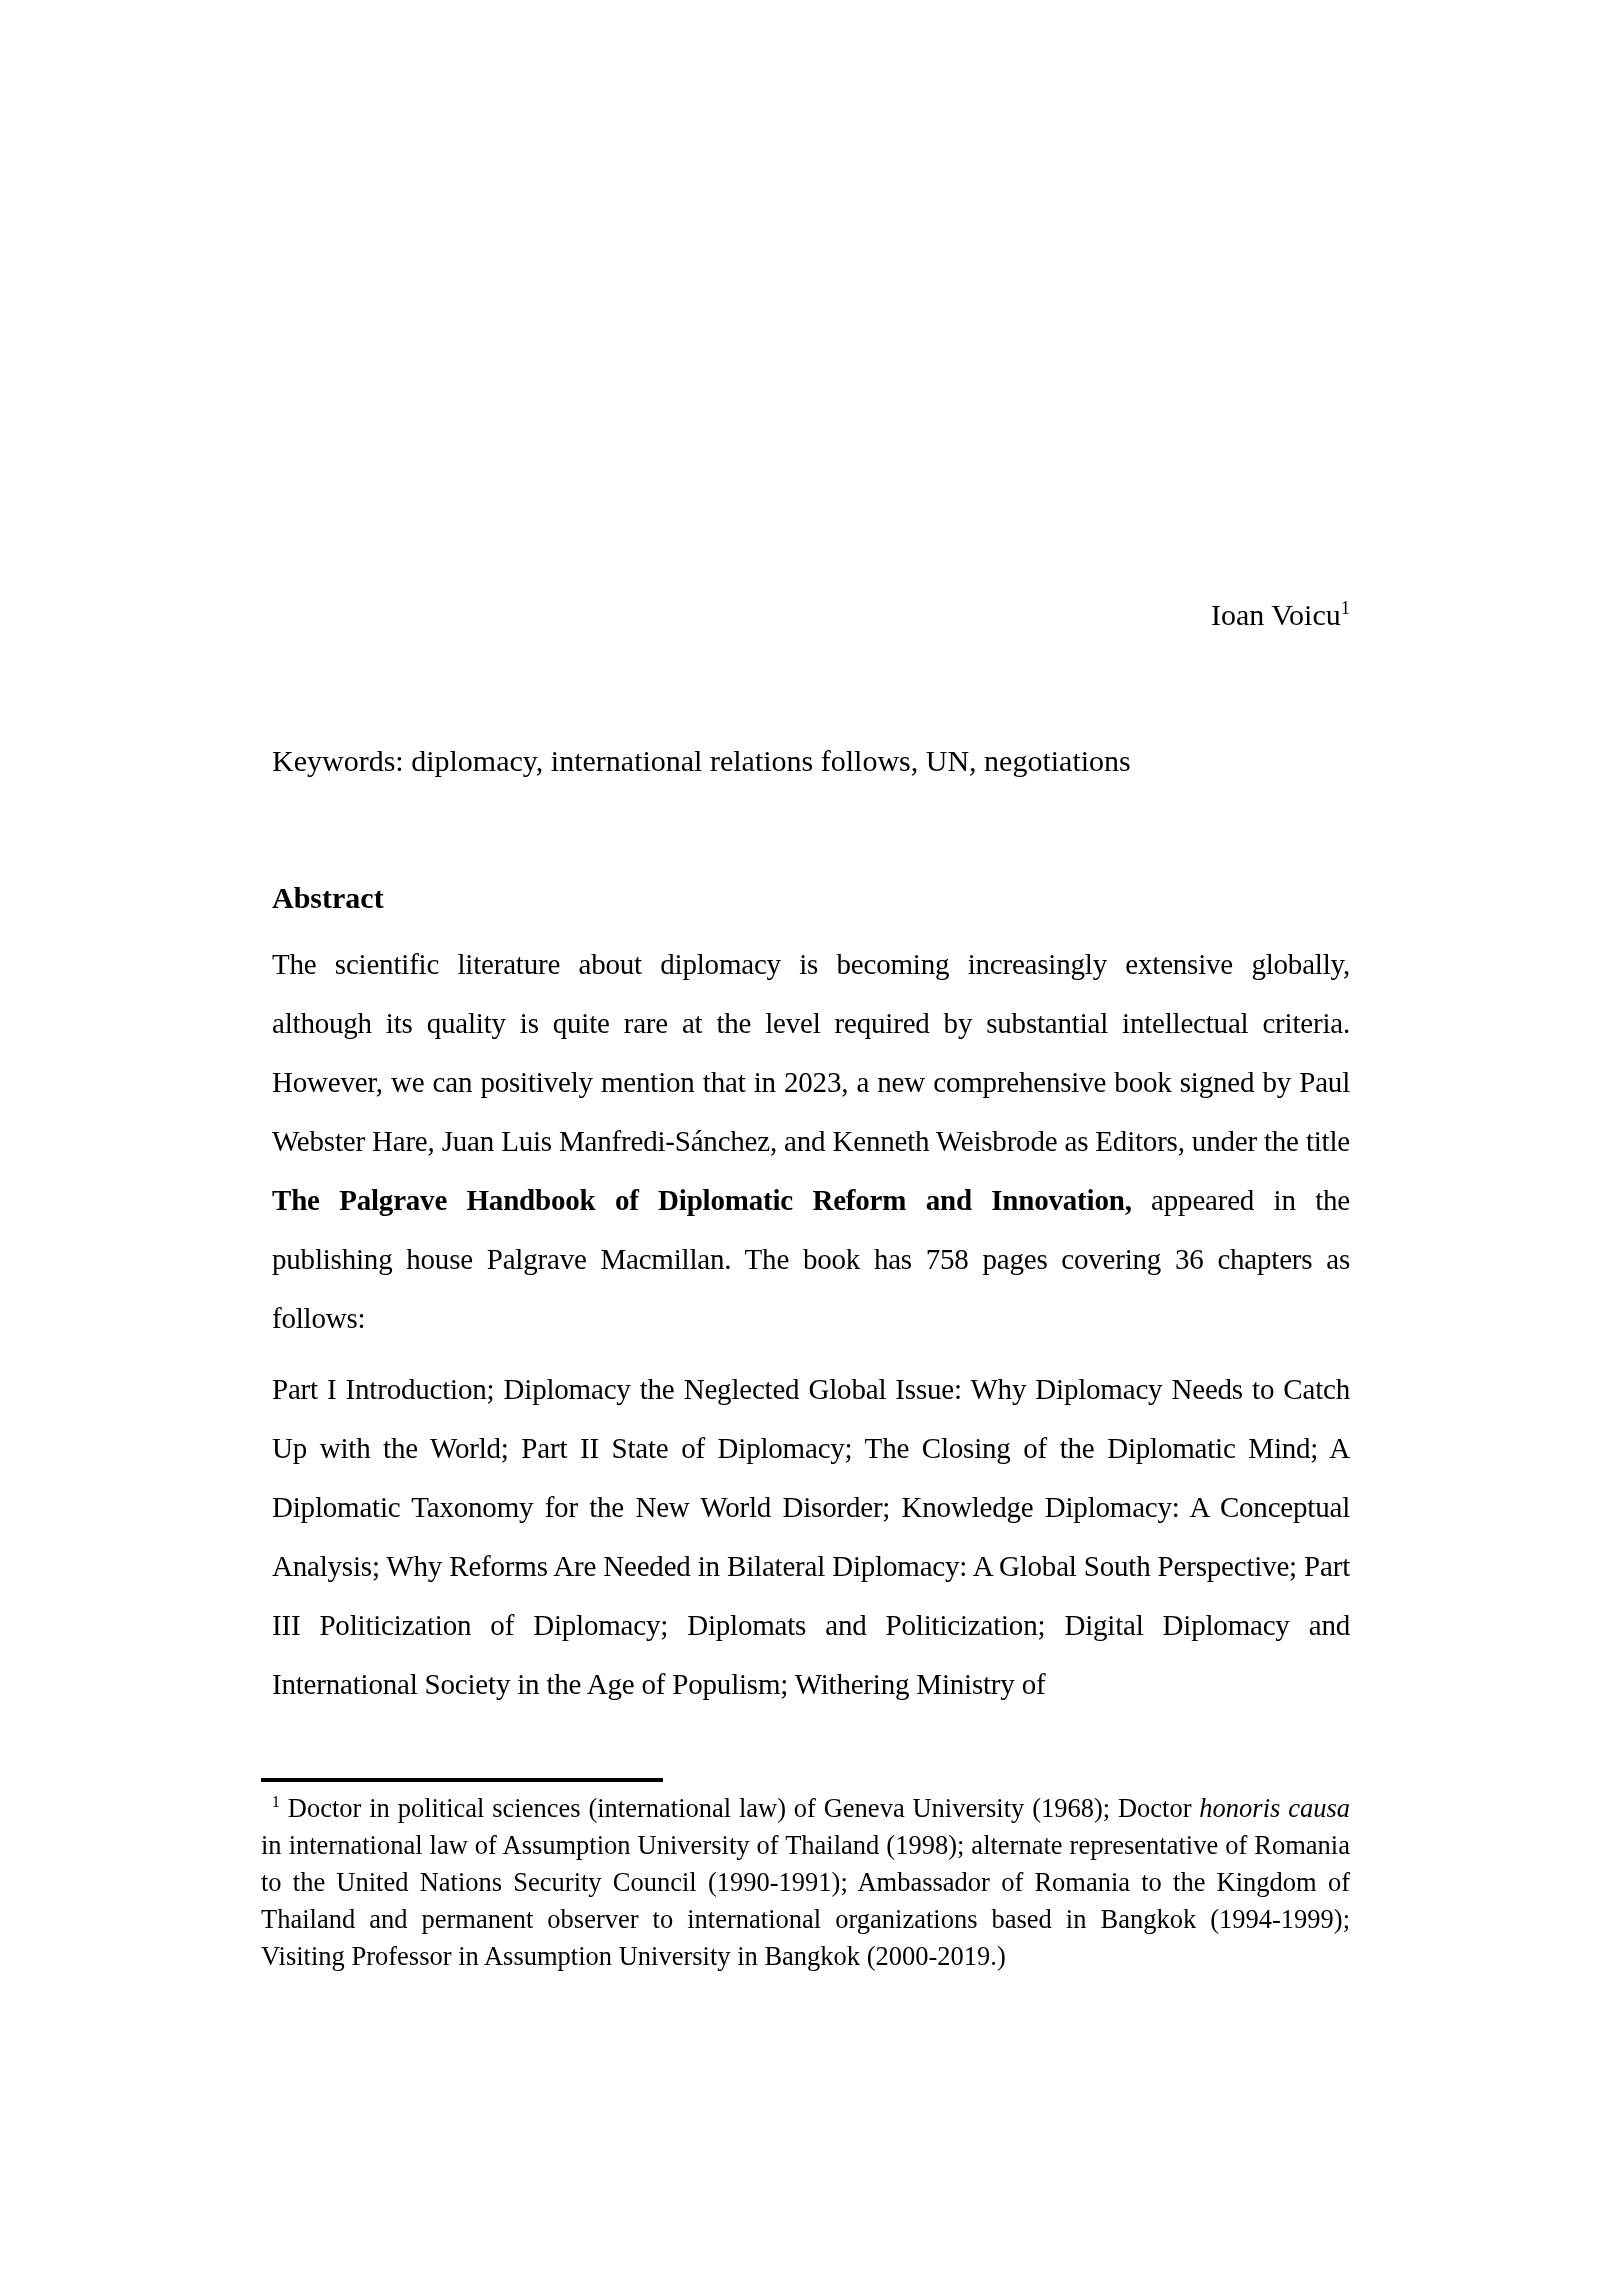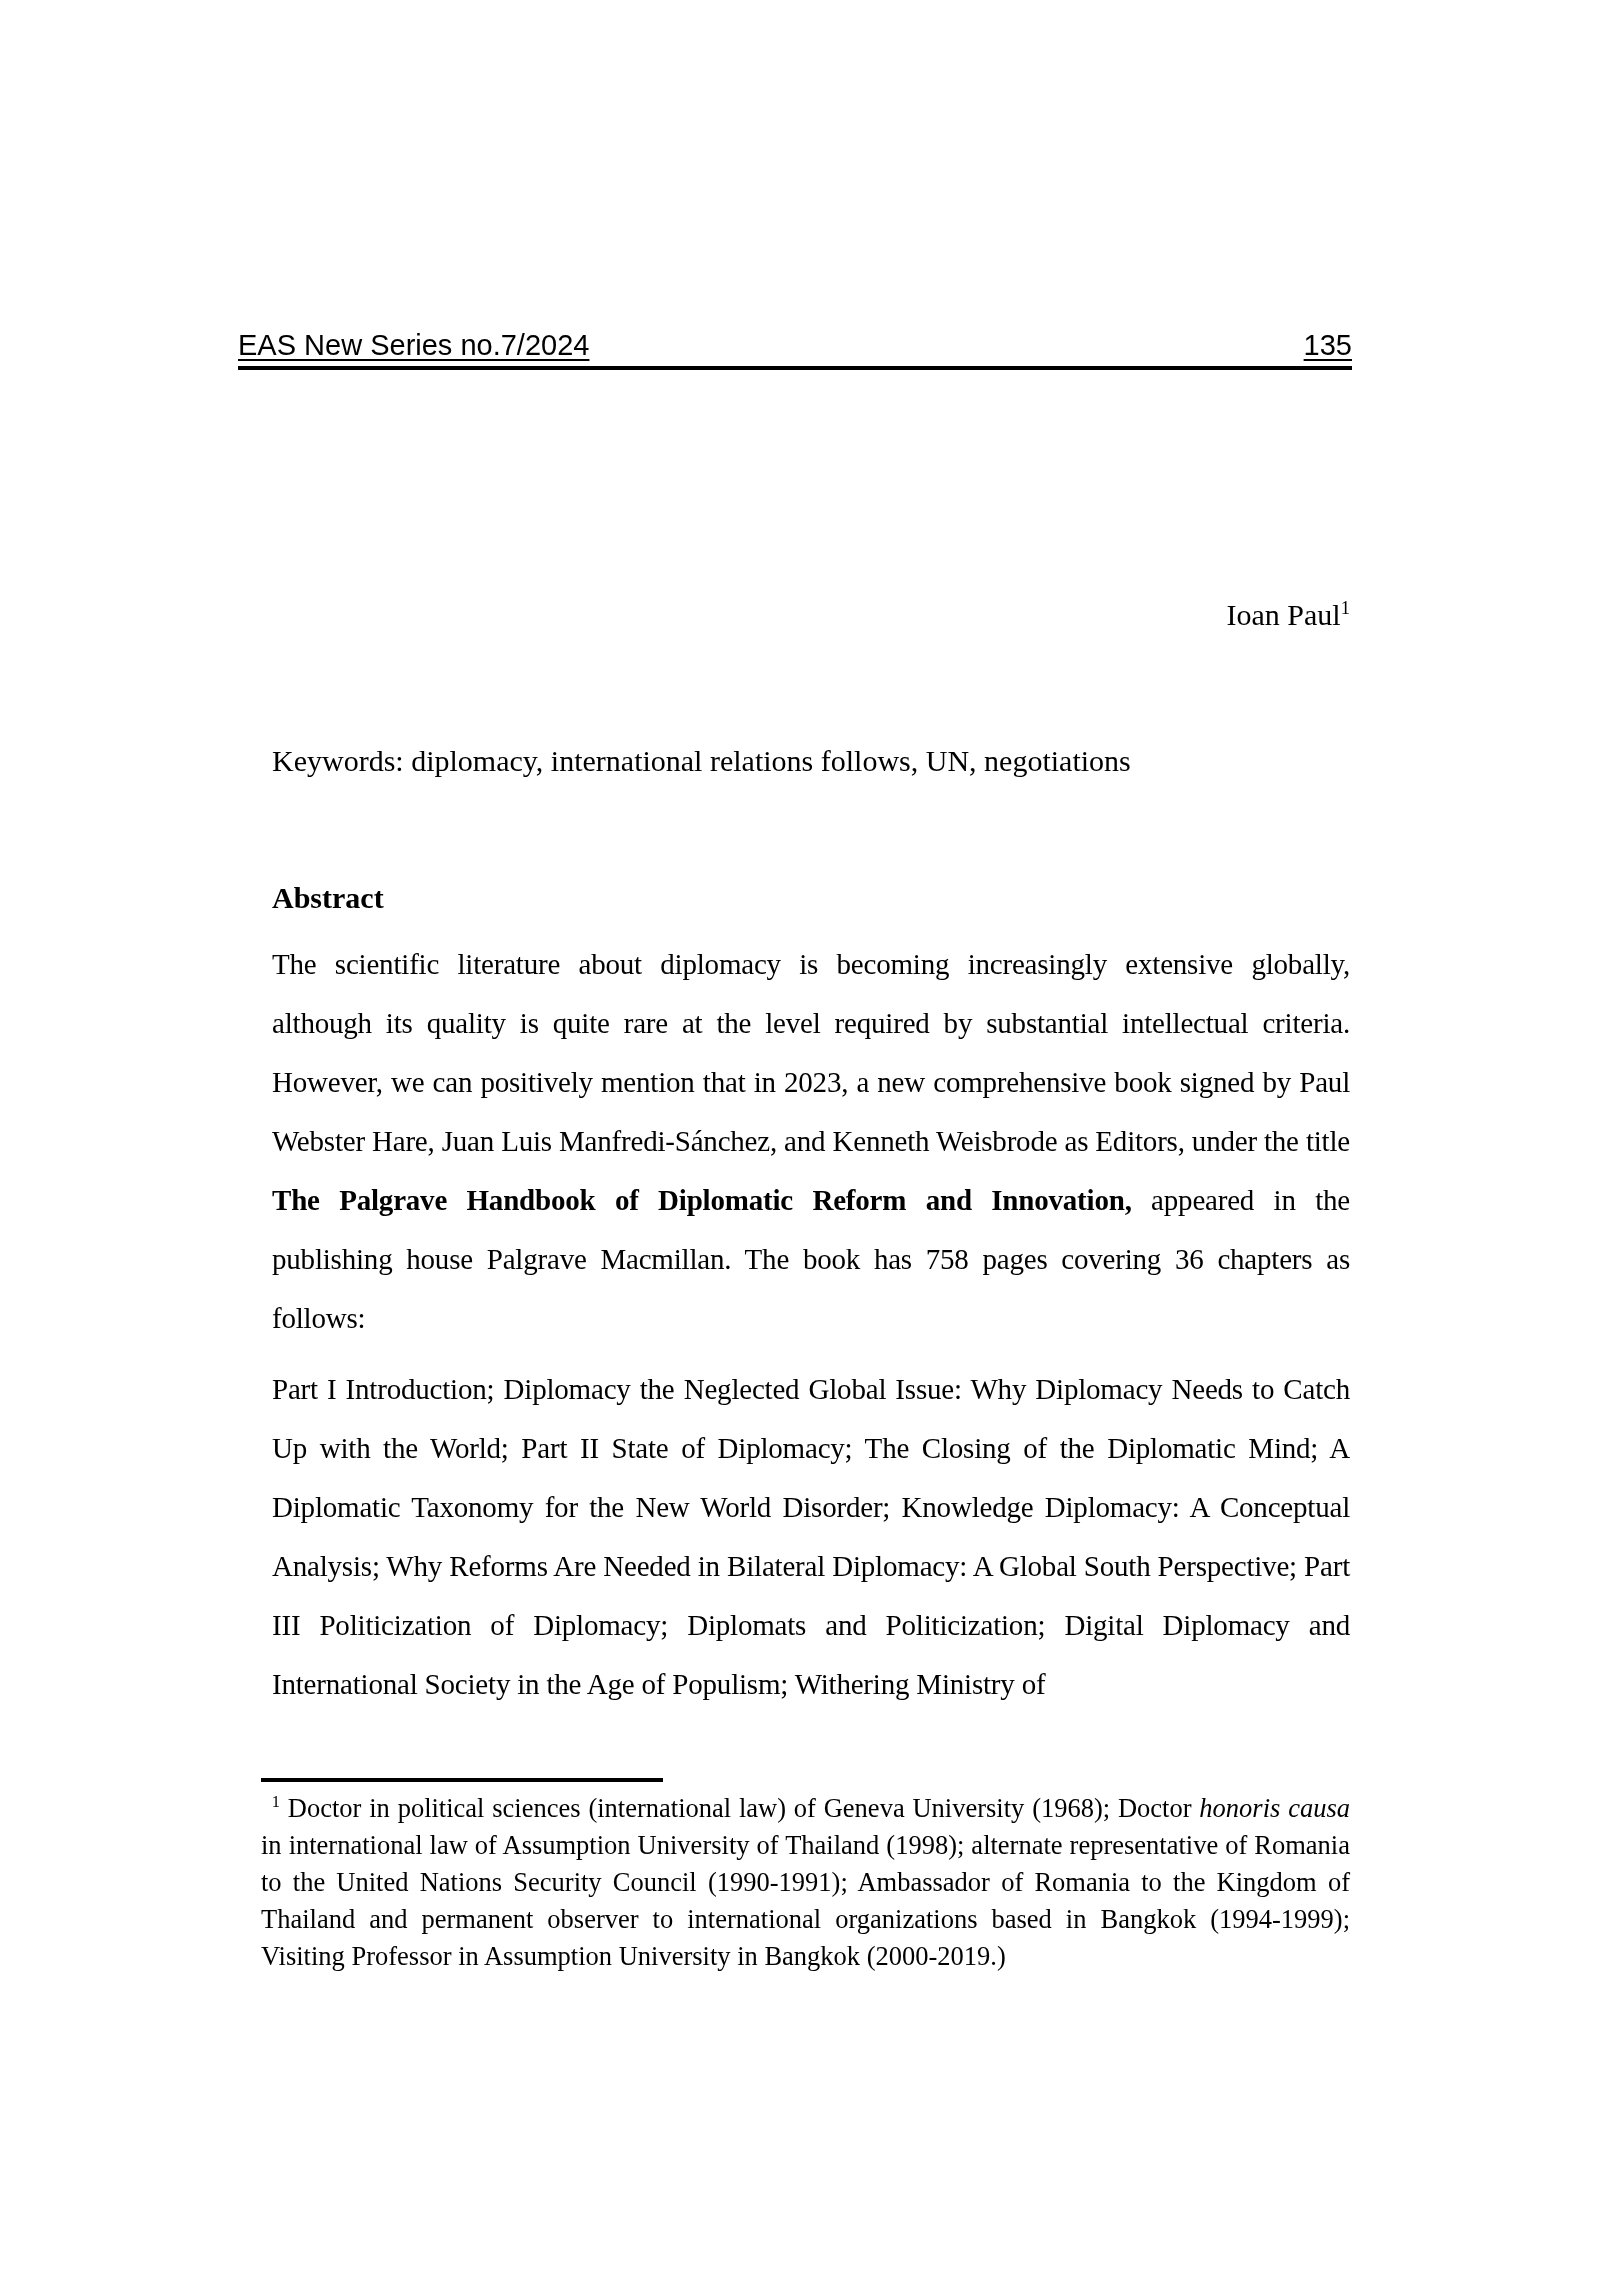--- a/index.html
+++ b/index.html
@@ -111,27 +111,23 @@
     text-align: justify;
   }
   .footnote p { margin: 0; text-indent: 10.8px; }
   .fn-italic { font-style: italic; }
 </style>
 </head>
 <body>
 
 <div class="page">
 
-  <div class="header">
-    <span class="hdr-text">EAS New Series no.7/2024</span>
-    <span class="hdr-text">135</span>
-  </div>
 
 
-  <div class="author-line"><span>Ioan Paul</span><sup>1</sup></div>
+  <div class="author-line"><span>Ioan Voicu</span><sup>1</sup></div>
 
   <div class="keywords-line">
     <span class="kw-label">Keywords:</span>
     <span>diplomacy, international relations follows, UN, negotiations</span>
   </div>
 
   <div class="abstract-heading">Abstract</div>
 
   <div class="body-copy">
     <p><span>The scientific literature about diplomacy is becoming increasingly extensive globally, although its quality is quite rare at the level required by substantial intellectual criteria. However, we can positively mention that in 2023, a new comprehensive book signed by Paul Webster Hare, Juan Luis Manfredi-Sánchez, and Kenneth Weisbrode as Editors, under the title </span><span class="book-title">The Palgrave Handbook of Diplomatic Reform and Innovation,</span><span> appeared in the publishing house Palgrave Macmillan. The book has 758 pages covering 36 chapters as follows:</span></p>

